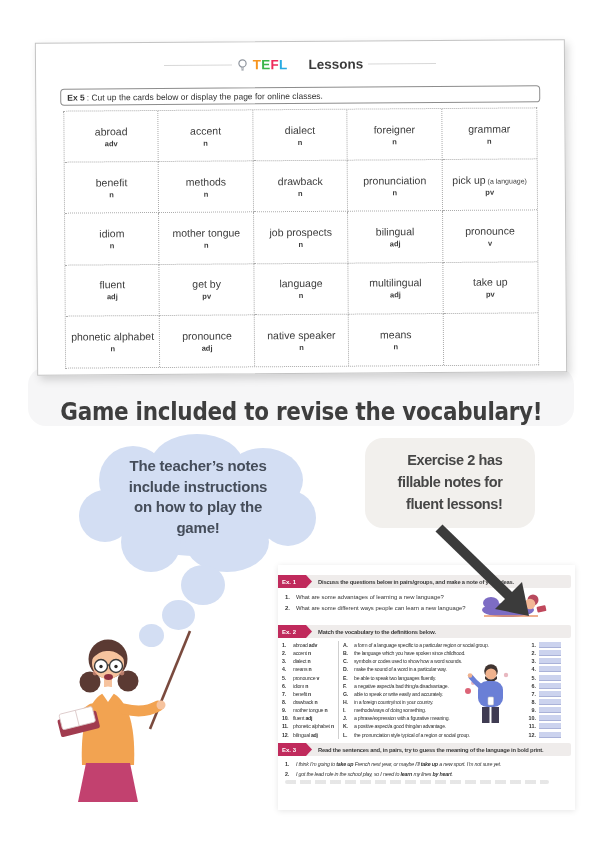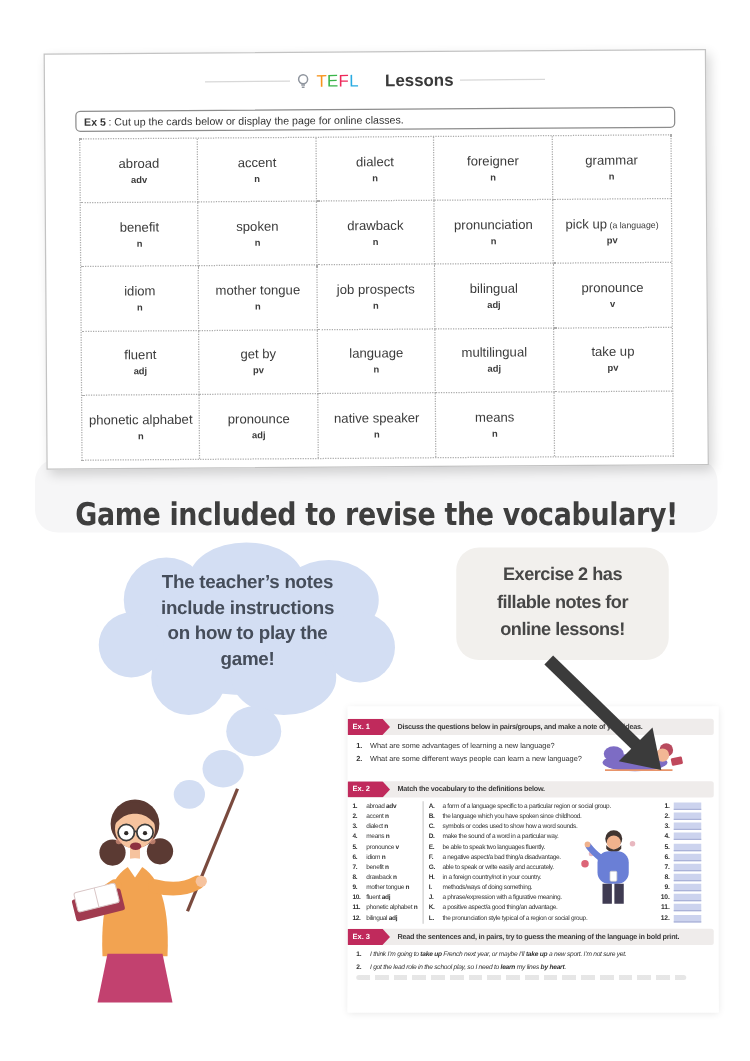--- a/index.html
+++ b/index.html
@@ -10,21 +10,21 @@
   .banner{position:absolute;left:28px;top:367px;width:546px;height:59px;background:#f6f6f7;
           border-radius:18px;z-index:1;display:flex;align-items:flex-end;justify-content:center;}
   .banner-text{font-family:"DejaVu Sans",sans-serif;font-weight:800;font-size:25px;color:#3e3e3e;
           white-space:nowrap;transform:scaleX(.86);letter-spacing:-.3px;}
 
   
   .sheet-top{position:absolute;left:36px;top:41px;width:528px;height:331px;background:#fff;
           border:1px solid #c3c3c3;box-shadow:3px 4px 9px rgba(0,0,0,.16);transform:rotate(-.4deg);z-index:2;}
   .logo-row{position:absolute;top:15px;left:0;right:0;display:flex;align-items:center;justify-content:center;gap:5px;}
   .logo-line{width:68px;height:1px;background:#d8d8d8;}
-  .logo-tefl{font-weight:normal;font-size:13.5px;letter-spacing:.2px;}
+  .logo-tefl{font-weight:bold;font-size:13.5px;letter-spacing:.2px;}
   .logo-rest{font-weight:bold;font-size:13.5px;color:#3a3a3a;margin-left:16px;}
   .ex5-box{position:absolute;top:45px;left:24px;right:24px;height:15px;border:1px solid #8d8d8d;
           border-radius:4px;display:flex;align-items:center;padding:0 6px;font-size:8.5px;color:#333;}
   .ex5-bold{font-weight:bold;margin-right:2px;}
   .card-grid{position:absolute;top:67px;left:27px;right:27px;bottom:6px;display:grid;
           grid-template-columns:repeat(5,1fr);grid-auto-rows:1fr;border:1px dotted #ababab;}
   .card{border-right:1px dotted #ababab;border-bottom:1px dotted #ababab;display:flex;flex-direction:column;
           align-items:center;justify-content:center;gap:2px;text-align:center;padding:2px;}
   .card:nth-child(5n){border-right:none;}
   .card:nth-child(n+21){border-bottom:none;}
@@ -37,21 +37,21 @@
   .cloud-text{position:absolute;left:103px;top:456px;width:190px;text-align:center;z-index:3;
           font-weight:bold;font-size:15px;line-height:1.38;color:#454d5a;letter-spacing:-.2px;}
   .trail-bubble{position:absolute;border-radius:50%;background:#d3def3;z-index:3;}
   .tb1{left:181px;top:565px;width:44px;height:40px;}
   .tb2{left:162px;top:600px;width:33px;height:30px;}
   .tb3{left:139px;top:624px;width:25px;height:23px;}
 
   
   .callout{position:absolute;left:365px;top:438px;width:170px;height:90px;background:#f2f0ed;
           border-radius:18px;display:flex;align-items:center;justify-content:center;z-index:5;}
-  .callout-text{font-weight:bold;font-size:14.5px;line-height:1.5;color:#474747;text-align:center;letter-spacing:-.4px;}
+  .callout-text{font-weight:bold;font-size:14.5px;line-height:1.5;color:#474747;text-align:right;letter-spacing:-.4px;}
 
   .arrow-svg{position:absolute;left:425px;top:512px;width:115px;height:115px;z-index:6;}
   .teacher-svg{position:absolute;left:40px;top:625px;width:170px;height:195px;z-index:3;}
 
   
   .preview{position:absolute;left:278px;top:565px;width:297px;height:245px;background:#fff;
           box-shadow:0 1px 6px rgba(0,0,0,.10);z-index:4;font-size:6px;}
   .phead{position:absolute;left:0;right:4px;height:13px;background:#efeceb;border-radius:2px;
           display:flex;align-items:center;}
   .phead.h1{top:10px;} .phead.h2{top:60px;} .phead.h3{top:178px;}
@@ -127,21 +127,21 @@
         </div>
         <div class="card">
           <div class="card-word">grammar</div>
           <div class="card-pos">n</div>
         </div>
         <div class="card">
           <div class="card-word">benefit</div>
           <div class="card-pos">n</div>
         </div>
         <div class="card">
-          <div class="card-word">spoken</div>
+          <div class="card-word">methods</div>
           <div class="card-pos">n</div>
         </div>
         <div class="card">
           <div class="card-word">drawback</div>
           <div class="card-pos">n</div>
         </div>
         <div class="card">
           <div class="card-word">pronunciation</div>
           <div class="card-pos">n</div>
         </div>
@@ -227,21 +227,21 @@
       <div>game!</div>
     </div>
   <div class="trail-bubble tb1"></div>
   <div class="trail-bubble tb2"></div>
   <div class="trail-bubble tb3"></div>
 
   <div class="callout">
     <div class="callout-text" id="callout-lines">
         <div>Exercise 2 has</div>
         <div>fillable notes for</div>
-        <div>online lessons!</div>
+        <div>fluent lessons!</div>
       </div>
   </div>
   <svg class="arrow-svg" viewBox="0 0 115 115">
     <line x1="14" y1="16" x2="84" y2="84" stroke="#3b3b3b" stroke-width="10"></line>
     <polygon points="104,104 70,97 97,70" fill="#3b3b3b"></polygon>
   </svg>
 
   <svg class="teacher-svg" viewBox="0 0 170 195">
     <line x1="110" y1="104" x2="150" y2="6" stroke="#7a4a3e" stroke-width="2.6"></line>
     <circle cx="68" cy="34" r="19.5" fill="#5b3a33"></circle>

